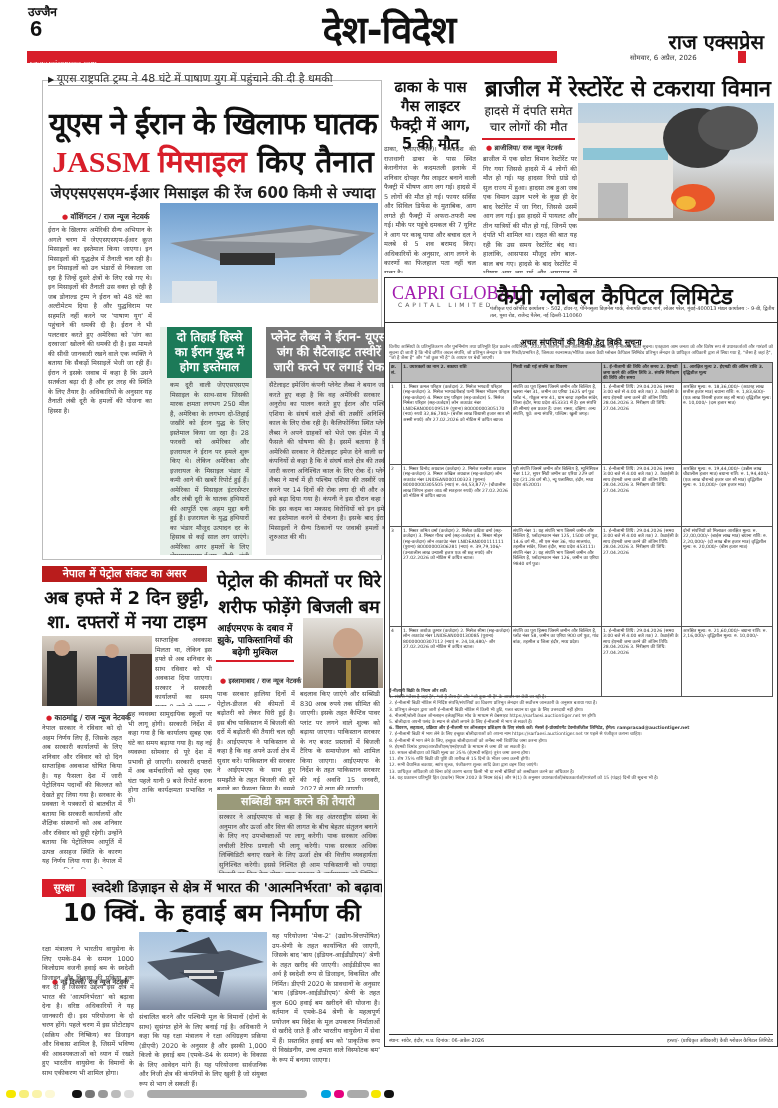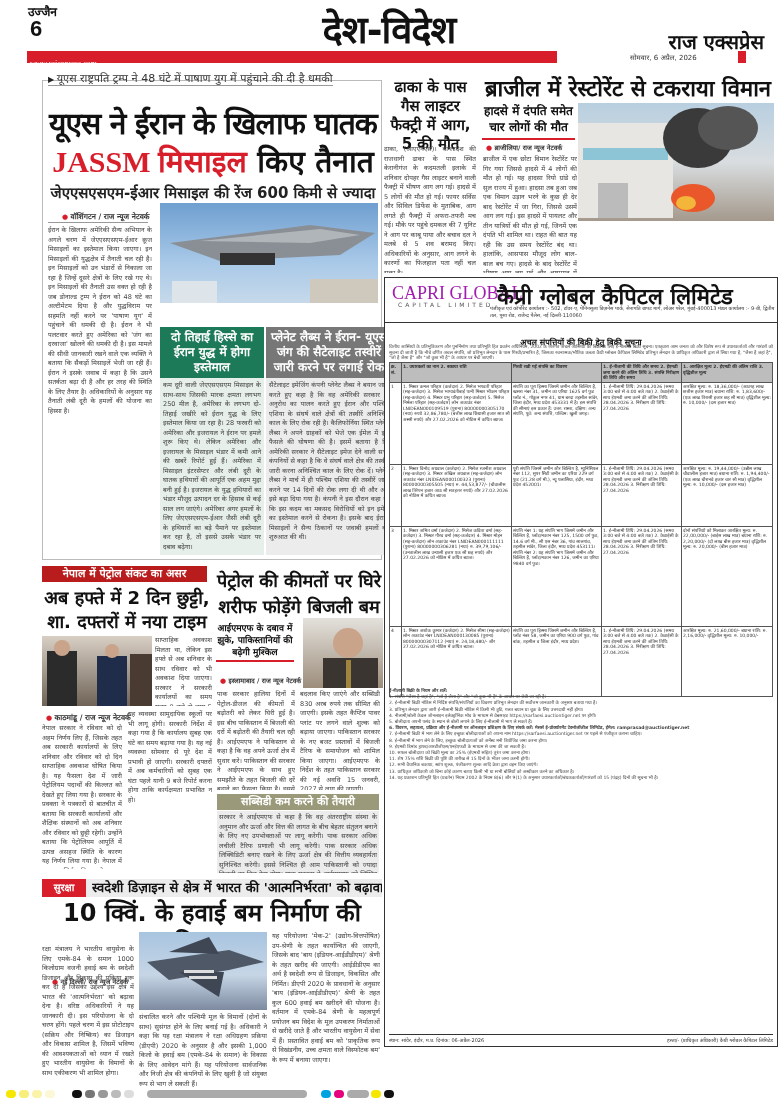--- a/index.html
+++ b/index.html
@@ -26,21 +26,21 @@
   .col { font-size: 6.5px; line-height: 9.5px; color: #444; text-align: justify; overflow: hidden; }
   .img { overflow: hidden; }
   .sub-box { overflow: hidden; }
   .green-head { background: #1c7a58; color: #fff; font-size: 12px; font-weight: bold; text-align: center; padding: 3px 2px; line-height: 15px; }
   .gray-head { background: #777; color: #fff; font-size: 12px; font-weight: bold; text-align: center; padding: 3px 2px; line-height: 15px; }
   .tint-g { background: #e6efe9; }
   .tint-gr { background: #ececec; }
 
   .dhaka-h { left: 383px; top: 78px; width: 95px; text-align: center; font-size: 15px; font-weight: bold; line-height: 19px; color: #111; }
   .brazil-h { left: 483px; top: 72px; width: 290px; text-align: center; font-size: 22px; font-weight: bold; color: #111; }
-  .brazil-sub { left: 482px; top: 103px; width: 93px; text-align: center; font-size: 12px; font-weight: bold; line-height: 16px; color: #111; border-bottom: 2px solid #d81e2a; padding-bottom: 3px; }
+  .brazil-sub { left: 482px; top: 103px; width: 93px; text-align: center; font-size: 12px; font-weight: normal; line-height: 16px; color: #111; border-bottom: 2px solid #d81e2a; padding-bottom: 3px; }
 
   .ad { left: 384px; top: 277px; width: 394px; height: 770px; border: 1.5px solid #333; background: #fff; }
   .ad-logo { left: 392px; top: 283px; font-size: 18px; color: #a21caf; font-family: "Liberation Serif", serif; letter-spacing: 0; }
   .ad-logo-sub { left: 398px; top: 301px; font-size: 6px; color: #555; letter-spacing: 3px; }
   .ad-title { left: 497px; top: 280px; font-size: 22px; font-weight: 900; color: #111; }
   .ad-addr { left: 490px; top: 305px; width: 285px; font-size: 5px; color: #333; line-height: 7px; }
   .ad-notice-h { left: 384px; top: 322px; width: 394px; text-align: center; font-size: 7px; font-weight: bold; color: #111; border-top: 1px solid #333; padding-top: 2px; line-height: 9px; }
   .ad-table { left: 389px; top: 362px; width: 384px; border-collapse: collapse; font-size: 4.5px; color: #333; }
   .ad-table td, .ad-table th { border: 0.8px solid #555; vertical-align: top; padding: 1px; line-height: 5.5px; }
   .ad-table th { background: #bdbdbd; font-weight: bold; text-align: left; }
@@ -84,21 +84,21 @@
 <div class="abs img" style="left:160px;top:203px;width:218px;height:100px;background:linear-gradient(180deg,#6f9fd0 0%,#a9c9e8 60%,#c6d9ea 100%);">
   <svg width="218" height="100" viewBox="0 0 218 100">
       <polygon points="10,40 150,22 215,30 180,52 60,58" fill="#8a8f96"></polygon>
       <polygon points="40,38 160,26 200,32 150,40" fill="#b0b5ba"></polygon>
       <rect x="60" y="50" width="55" height="12" fill="#333"></rect>
       <rect x="12" y="78" width="45" height="22" fill="#dde4ea"></rect>
       <rect x="150" y="76" width="68" height="24" fill="#cfc8bc"></rect>
     </svg>
 </div>
 
-<div class="abs sub-box tint-g" style="left:160px;top:327px;width:104px;height:228px;">
+<div class="abs sub-box tint-g" style="left:160px;top:327px;width:92px;height:228px;padding-left:7px;">
   <div class="green-head">दो तिहाई हिस्से का ईरान युद्ध में होगा इस्तेमाल</div>
   <div class="col" style="padding:3px;height:190px;">कम दूरी वाली जेएएसएसएम मिसाइल के साथ-साथ जिसकी मारक क्षमता लगभग 250 मील है, अमेरिका के लगभग दो-तिहाई जखीरे को ईरान युद्ध के लिए इस्तेमाल किया जा रहा है। 28 फरवरी को अमेरिका और इजरायल ने ईरान पर हमले शुरू किए थे। लेकिन अमेरिका और इजरायल के मिसाइल भंडार में कमी आने की खबरें रिपोर्ट हुई हैं। अमेरिका में मिसाइल इंटरसेप्टर और लंबी दूरी के घातक हथियारों की आपूर्ति एक अहम मुद्दा बनी हुई है। इजरायल के युद्ध हथियारों का भंडार मौजूद उत्पादन दर के हिसाब से कई साल लग जाएंगे। अमेरिका अगर हमलों के लिए जेएएसएसएम-ईआर जैसी लंबी दूरी के हथियारों का बड़े पैमाने पर इस्तेमाल कर रहा है, तो इससे उसके भंडार पर दबाव बढ़ेगा।</div>
 </div>
 <div class="abs sub-box tint-gr" style="left:266px;top:327px;width:126px;height:228px;">
   <div class="gray-head">प्लेनेट लैब्स ने ईरान- यूएस जंग की सैटेलाइट तस्वीरें जारी करने पर लगाई रोक</div>
   <div class="col" style="padding:3px;height:175px;">सैटेलाइट इमेजिंग कंपनी प्लेनेट लैब्स ने बयान जारी करते हुए कहा है कि वह अमेरिकी सरकार के अनुरोध का पालन करते हुए ईरान और पश्चिम एशिया के संघर्ष वाले क्षेत्रों की तस्वीरें अनिश्चित काल के लिए रोक रही है। कैलिफोर्निया स्थित प्लेनेट लैब्स ने अपने ग्राहकों को भेजे एक ईमेल में इस फैसले की घोषणा की है। इसमें बताया है कि अमेरिकी सरकार ने सैटेलाइट इमेज देने वाली सभी कंपनियों से कहा है कि वे संघर्ष वाले क्षेत्र की तस्वीरें जारी करना अनिश्चित काल के लिए रोक दें। प्लेनेट लैब्स ने मार्च में ही पश्चिम एशिया की तस्वीरें जारी करने पर 14 दिनों की रोक लगा दी थी और अब इसे बढ़ा दिया गया है। कंपनी ने इस दौरान कहा था कि इस कदम का मकसद विरोधियों को इन इमेज का इस्तेमाल करने से रोकना है। इसके बाद ईरानी मिसाइलों ने सैन्य ठिकानों पर जवाबी हमलों की शुरुआत की थी।</div>
 </div>
 
 <div class="abs dhaka-h">ढाका के पास गैस लाइटर फैक्ट्री में आग, 5 की मौत</div>
 <div class="abs col" style="left:384px;top:145px;width:92px;height:128px;">ढाका, (आएएनएस)। बांग्लादेश की राजधानी ढाका के पास स्थित केरानीगंज के कदमतली इलाके में शनिवार दोपहर गैस लाइटर बनाने वाली फैक्ट्री में भीषण आग लग गई। हादसे में 5 लोगों की मौत हो गई। फायर सर्विस और सिविल डिफेंस के मुताबिक, आग लगते ही फैक्ट्री में अफरा-तफरी मच गई। मौके पर पहुंचे दमकल की 7 यूनिट ने आग पर काबू पाया और बचाव दल ने मलबे से 5 शव बरामद किए। अधिकारियों के अनुसार, आग लगने के कारणों का फिलहाल पता नहीं चल सका है।</div>

